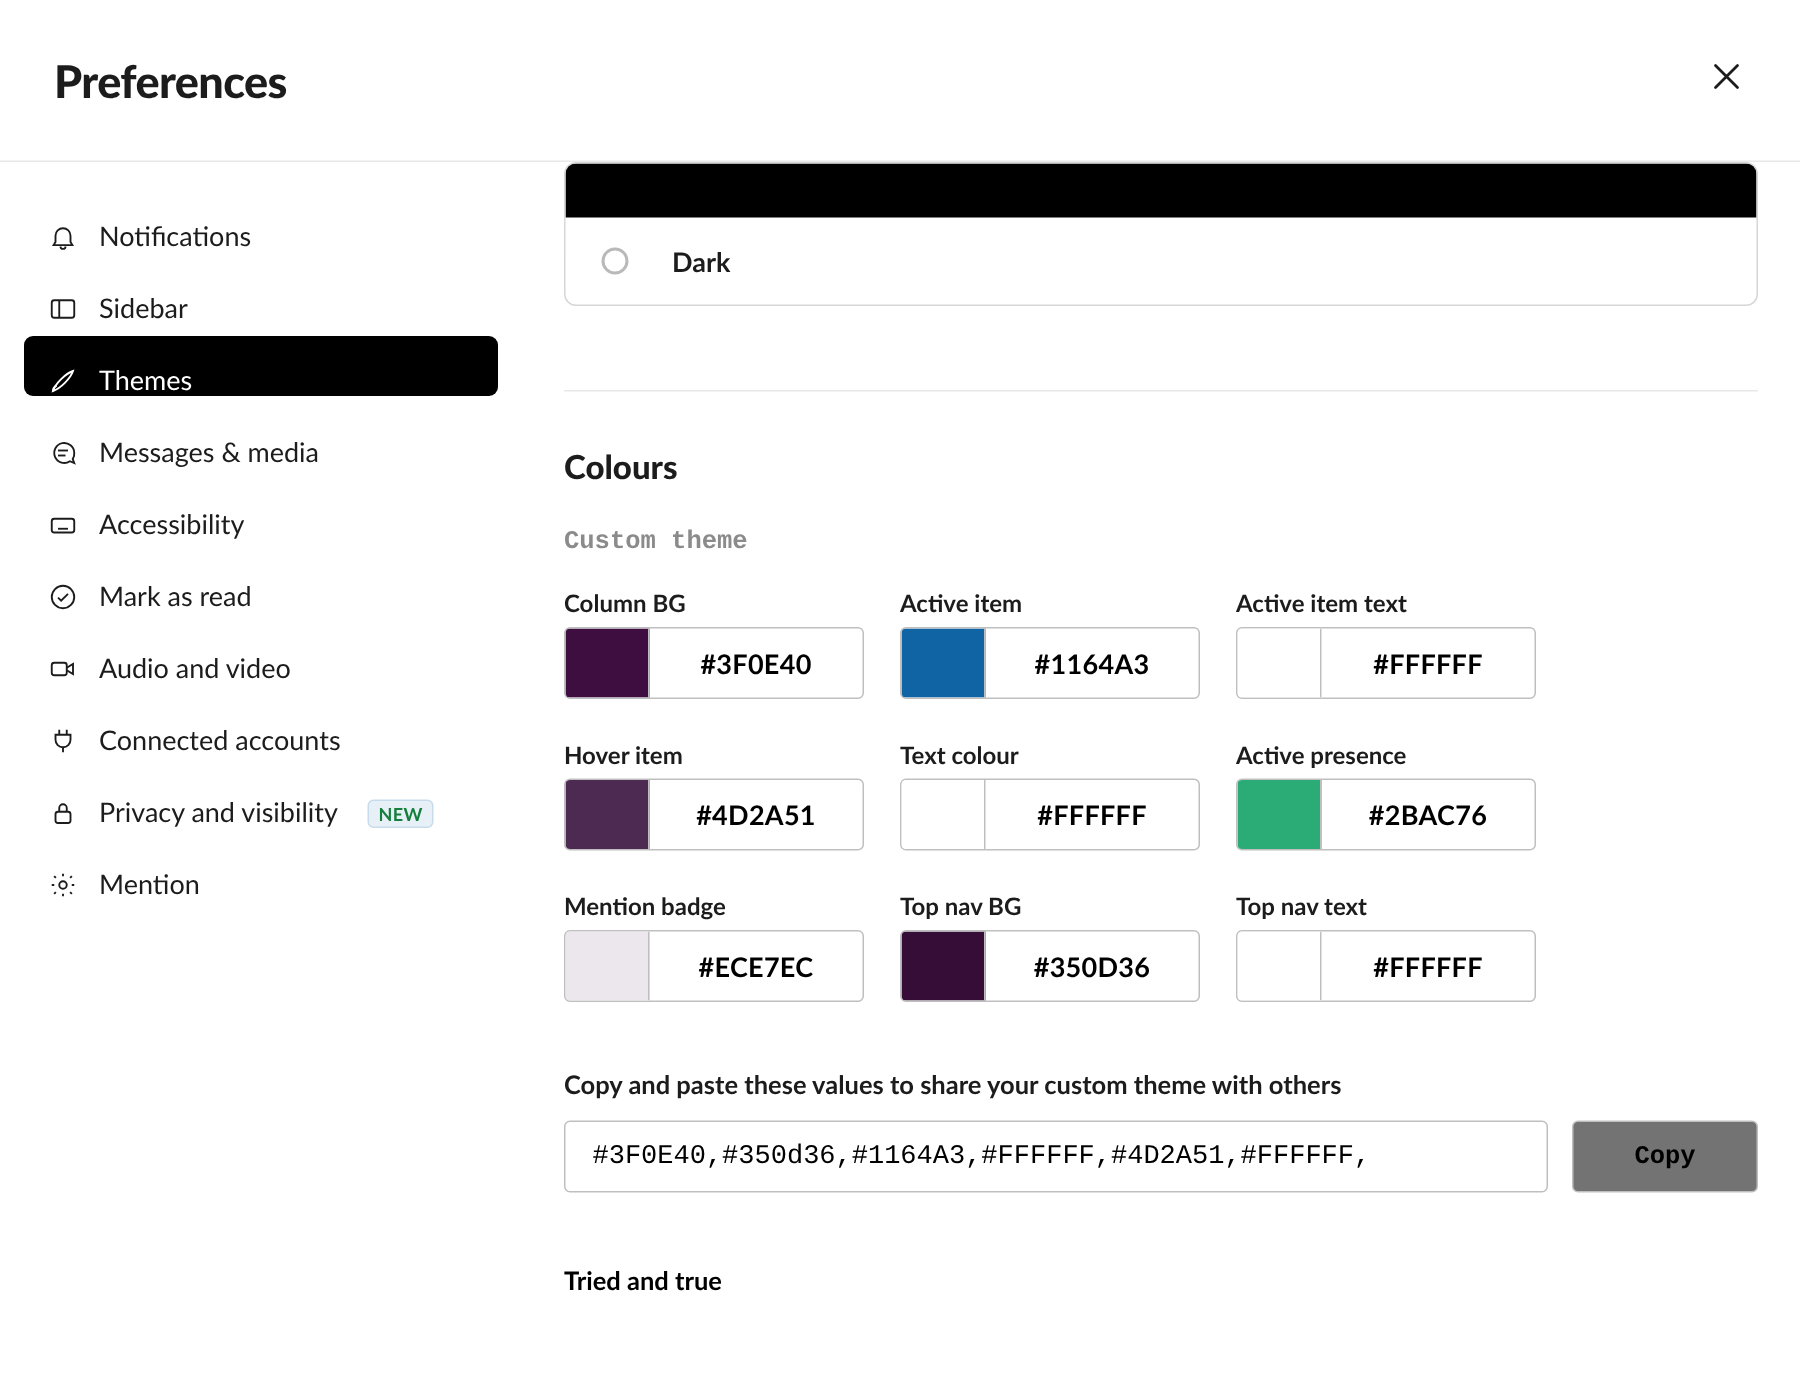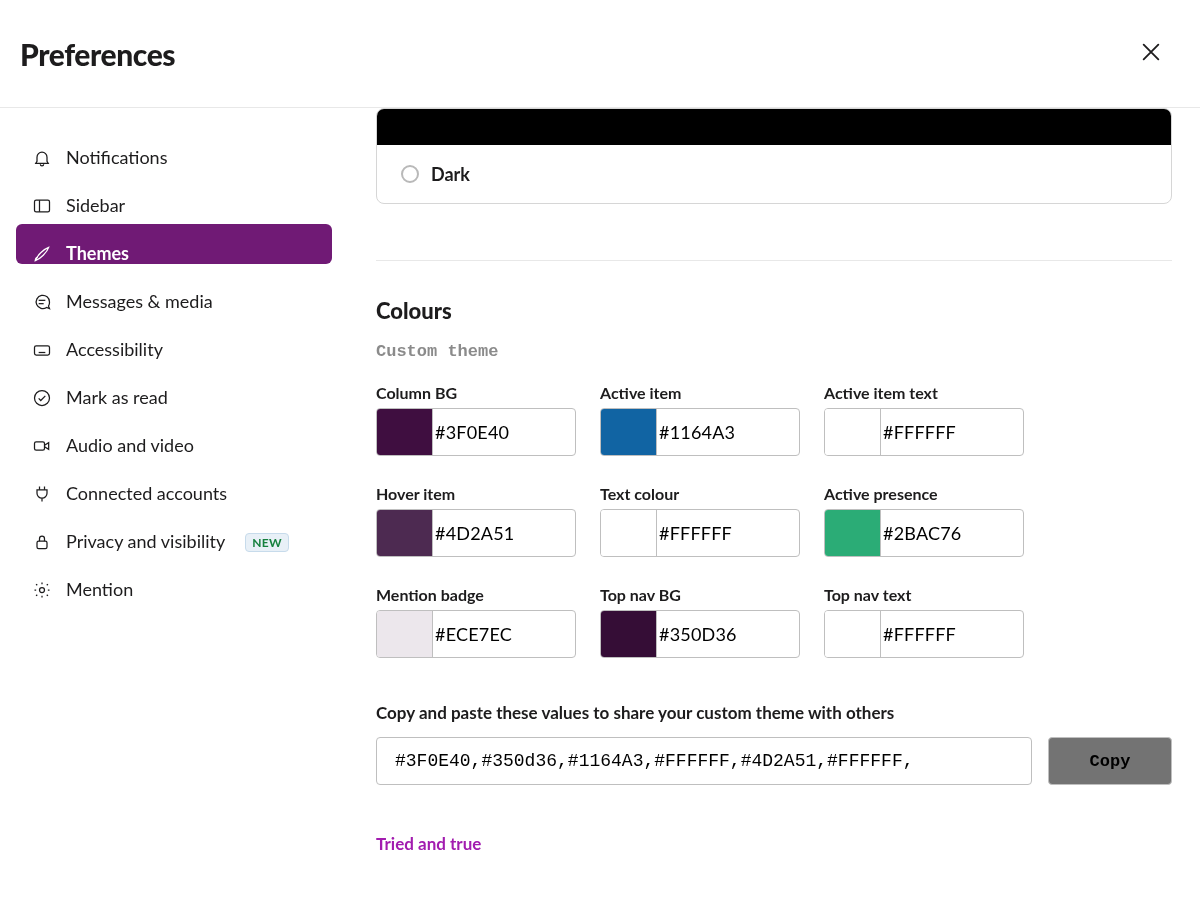--- a/index.html
+++ b/index.html
@@ -13,21 +13,21 @@
     overflow: hidden;
     position: relative;
   }
 
   
   .header {
     height: 108px;
     border-bottom: 1px solid #e8e8e8;
     display: flex;
     align-items: center;
-    padding: 0 20px;
+    padding: 0 36px;
     position: relative;
   }
   .header-title {
     font-size: 30px;
     font-weight: 900;
     letter-spacing: -0.4px;
   }
   .close-btn {
     position: absolute;
     right: 32px;
@@ -58,23 +58,23 @@
     padding: 0 16px;
     border-radius: 6px;
     font-size: 18px;
     font-weight: 400;
     color: #1d1c1d;
     cursor: pointer;
     margin-bottom: 8px;
     gap: 14px;
   }
   .nav-item.active {
-    background: #701a75;
+    background: #000000;
     color: #fff;
-    font-weight: 700;
+    font-weight: 400;
   }
   .nav-item .icon {
     width: 20px; height: 20px;
     display: inline-flex; align-items: center; justify-content: center;
     color: inherit;
   }
   .nav-item .icon svg { width: 20px; height: 20px; stroke: currentColor; fill: none; stroke-width: 1.5; }
   .badge-new {
     font-size: 12px;
     font-weight: 700;
@@ -102,21 +102,21 @@
   }
   .theme-preview-dark {
     height: 36px;
     width: 100%;
     background: #000;
     position: relative;
   }
   .theme-option-row {
     display: flex;
     align-items: center;
-    gap: 12px;
+    gap: 29px;
     padding: 18px 24px;
   }
   .radio {
     width: 18px; height: 18px;
     border: 2px solid #b9b9b9;
     border-radius: 50%;
     display: inline-block;
     background: #fff;
   }
   .theme-option-label {
@@ -126,21 +126,21 @@
 
   .divider {
     height: 1px;
     background: #e8e8e8;
     margin: 0 0 36px 0;
   }
 
   .section-heading {
     font-size: 22px;
     font-weight: 900;
-    margin-bottom: 18px;
+    margin-bottom: 28px;
   }
   .section-subheading {
     font-size: 17px;
     font-weight: 700;
     color: #8b8b8b;
     margin-bottom: 22px;
     font-family: Liberation Mono, monospace;
   }
 
   .color-grid {
@@ -169,27 +169,27 @@
     height: 100%;
     flex: 0 0 56px;
     border-right: 1px solid #bfbfbf;
   }
   .hex-value {
     flex: 1;
     display: flex;
     align-items: center;
     justify-content: center;
     font-size: 18px;
-    font-weight: 400;
+    font-weight: 700;
     font-family: inherit;
     letter-spacing: 0.2px;
     border: none;
     outline: none;
     width: 100%;
-    text-align: left;
+    text-align: center;
     background: transparent;
   }
 
   .share-label {
     font-size: 17px;
     font-weight: 700;
     margin-bottom: 14px;
   }
   .share-row { display: flex; gap: 16px; align-items: stretch; margin-bottom: 48px; font-family: Liberation Mono, monospace;}
   .share-input {
@@ -209,21 +209,21 @@
     background: #737373;
     font-size: 17px;
     font-weight: 700;
     cursor: pointer;
     font-family: inherit;
   }
 
   .tried-true {
     font-size: 17px;
     font-weight: 700;
-    color: #a21caf;
+    color: #000000;
   }
 </style>
 </head>
 <body>
 
 <div class="header">
   <div class="header-title">Preferences</div>
   <div class="close-btn">
     <span class="icon">
       <svg viewBox="0 0 24 24">

